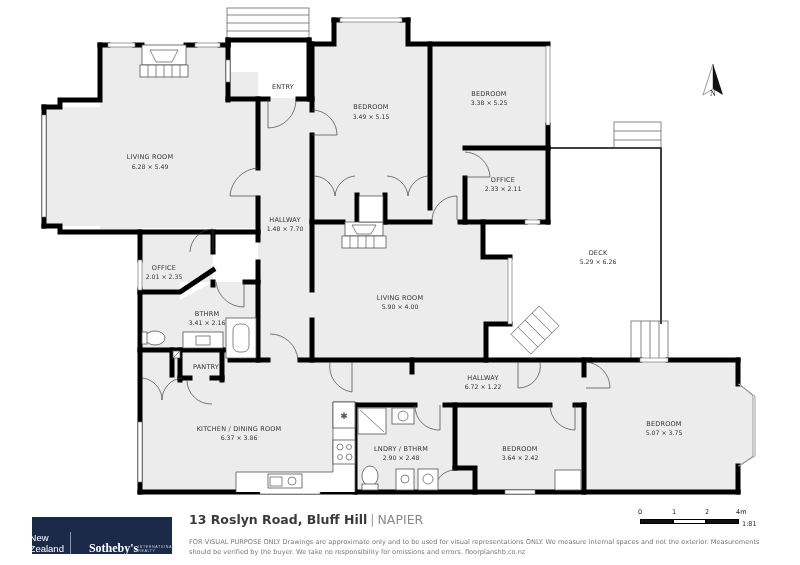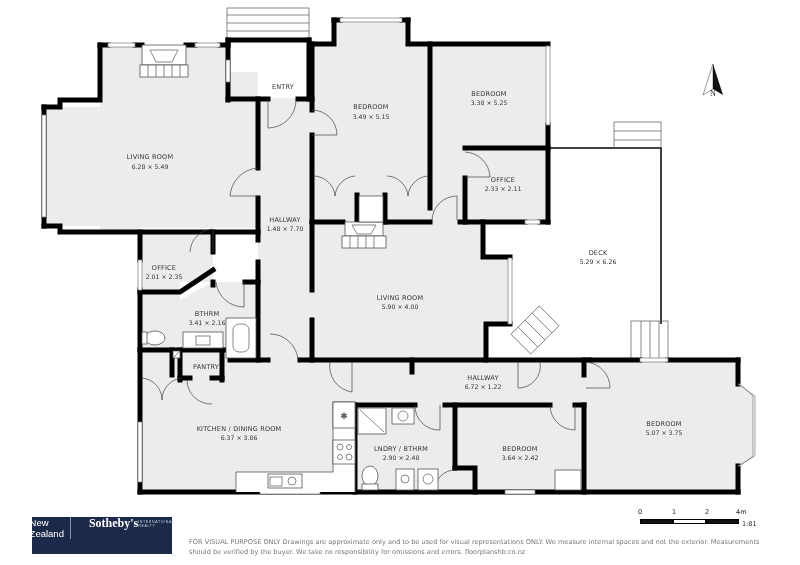--- a/index.html
+++ b/index.html
@@ -9,21 +9,21 @@
     .room-dim { font-family: "DejaVu Sans", sans-serif; font-size: 6.2px; fill: #333; text-anchor: middle; }
     .floor { fill: #ececec; stroke: none; }
     .wall { stroke: #000; stroke-width: 5; fill: none; stroke-linecap: square; }
     .thin { stroke: #000; stroke-width: 1.5; fill: none; }
     .hair { stroke: #555; stroke-width: 0.7; fill: none; }
     .win { stroke: #777; stroke-width: 0.7; fill: #fff; }
     .door { stroke: #444; stroke-width: 0.7; fill: none; }
     .fixture { stroke: #555; stroke-width: 0.8; fill: #fff; }
 
     #footer { position: absolute; left: 0; top: 505px; width: 800px; height: 60px; }
-    .logo-box { position: absolute; left: 32px; top: 12px; width: 140px; height: 37px; background: #1c2a4a; display: flex; align-items: flex-start; justify-content: center; color: #fff; gap: 12px; }
+    .logo-box { position: absolute; left: 32px; top: 12px; width: 140px; height: 37px; background: #1c2a4a; display: flex; align-items: flex-end; justify-content: center; color: #fff; gap: 12px; }
     .logo-nz { font-family: "Liberation Sans", sans-serif; font-size: 9.5px; padding-right: 6px; border-right: 1px solid #8a93a8; }
     .logo-right { padding-left: 6px; display: flex; flex-direction: row; align-items: center; }
     .logo-sothebys { font-family: "Liberation Serif", serif; font-size: 12px; font-weight: bold; line-height: 12px; }
     .logo-intl { font-family: "Liberation Sans", sans-serif; font-size: 3.6px; letter-spacing: 0.6px; margin-top: 2px; color: #c9cfdc; }
     .address { position: absolute; left: 189px; top: 7px; font-family: "DejaVu Sans", sans-serif; font-size: 12.5px; color: #3a3a3a; font-weight: bold; white-space: nowrap; }
     .address .sep { font-weight: normal; color: #999; margin: 0 3px; }
     .address .city { font-weight: normal; color: #888; }
     .disclaimer { position: absolute; left: 189px; top: 32px; width: 580px; font-family: "DejaVu Sans", sans-serif; font-size: 6.6px; line-height: 10px; color: #777; }
     .scale { position: absolute; left: 638px; top: 3px; width: 120px; height: 22px; }
     .scale-lbl { position: absolute; top: 0; font-family: "DejaVu Sans", sans-serif; font-size: 6.5px; color: #222; }
@@ -307,20 +307,23 @@
 </svg>
 
 <div id="footer">
   <div class="logo-box">
     <span class="logo-nz">New Zealand</span>
     <div class="logo-right">
       <span class="logo-sothebys">Sotheby's</span>
       <span class="logo-intl">INTERNATIONAL REALTY</span>
     </div>
   </div>
+  <div class="address">
+    <span>13 Roslyn Road, Bluff Hill</span><span class="sep">|</span><span class="city">NAPIER</span>
+  </div>
   <div class="disclaimer">FOR VISUAL PURPOSE ONLY Drawings are approximate only and to be used for visual representations ONLY. We measure internal spaces and not the exterior. Measurements should be verified by the buyer. We take no responsibility for omissions and errors. floorplanshb.co.nz</div>
   <div class="scale">
     <span class="scale-lbl" style="left:0px">0</span>
     <span class="scale-lbl" style="left:34px">1</span>
     <span class="scale-lbl" style="left:67px">2</span>
     <span class="scale-lbl" style="left:98px">4m</span>
     <div class="scale-bar">
       <div class="scale-seg" style="background:#111"></div>
       <div class="scale-seg" style="background:#fff"></div>
       <div class="scale-seg" style="background:#111"></div>

